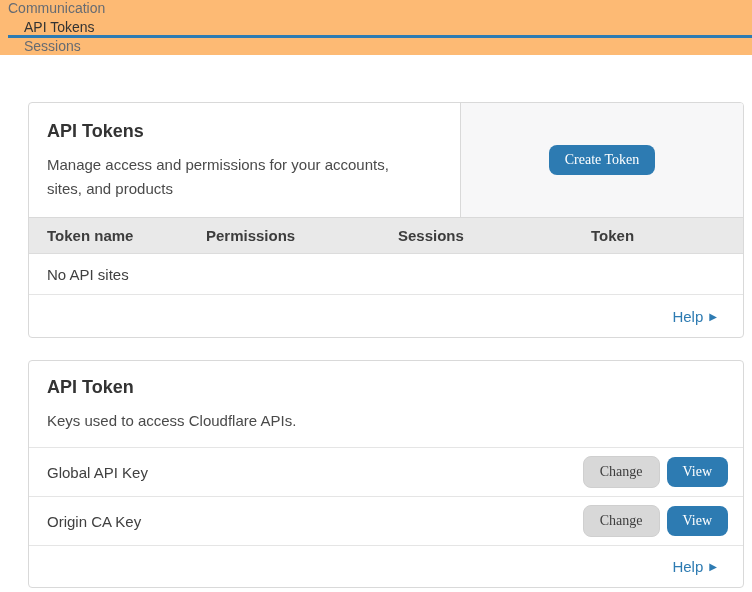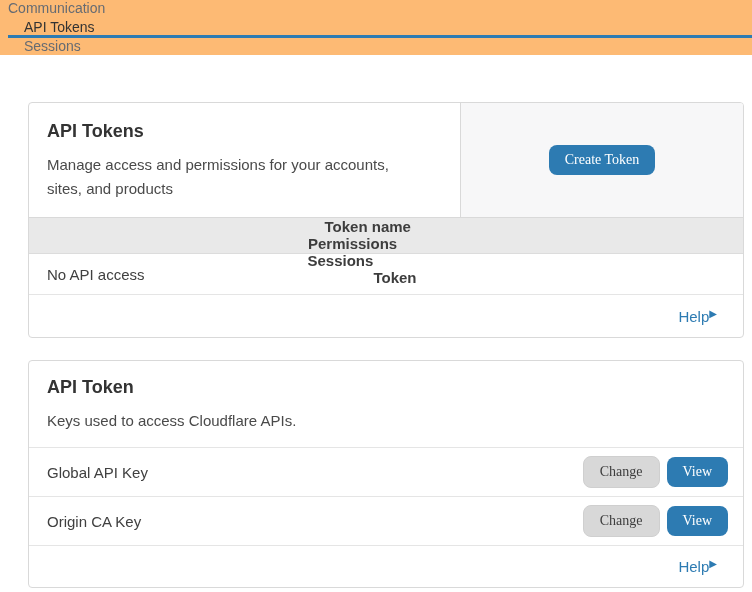--- a/index.html
+++ b/index.html
@@ -92,21 +92,20 @@
   .table-header {
     display: flex;
     align-items: center;
     height: 37px;
     background: #e9e9e9;
     border-top: 1px solid #d9d9d9;
     border-bottom: 1px solid #dcdcdc;
     font-size: 15px;
     font-weight: 700;
     color: #3d3d3d;
-    flex-direction: column;
   }
   .th { padding-left: 18px; }
   .th:nth-child(1) { width: 159px; }
   .th:nth-child(2) { width: 192px; }
   .th:nth-child(3) { width: 193px; }
   .th:nth-child(4) { flex: 1; }
 
   .empty-row {
     height: 41px;
     display: flex;
@@ -119,20 +118,22 @@
 
   .card-footer {
     height: 42px;
     display: flex;
     align-items: center;
     justify-content: flex-end;
     padding-right: 26px;
   }
   .help-link {
     display: inline-flex;
+    align-items: center;
+    gap: 6px;
     font-size: 15px;
     color: #2d7bb2;
     text-decoration: none;
     cursor: pointer;
   }
   .help-arrow { font-size: 10px; line-height: 1; padding-top: 1px; }
 
   
   .keys-header { padding: 16px 20px 14px 18px; }
   .key-row {
@@ -171,21 +172,21 @@
     </div>
 
     <div class="table-header">
       <div class="th">Token name</div>
       <div class="th">Permissions</div>
       <div class="th">Sessions</div>
       <div class="th">Token</div>
     </div>
 
     <div class="empty-row">
-      <span>No API access</span>
+      <span>No API sites</span>
     </div>
 
     <div class="card-footer">
       <a class="help-link">
         <span>Help</span>
         <span class="help-arrow">▶</span>
       </a>
     </div>
   </section>
 

